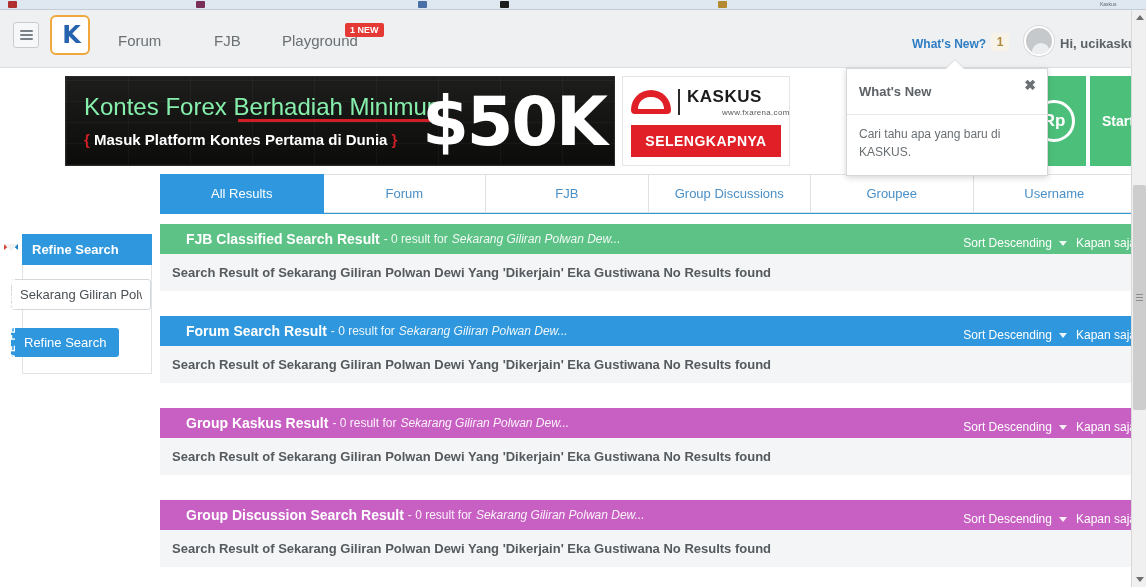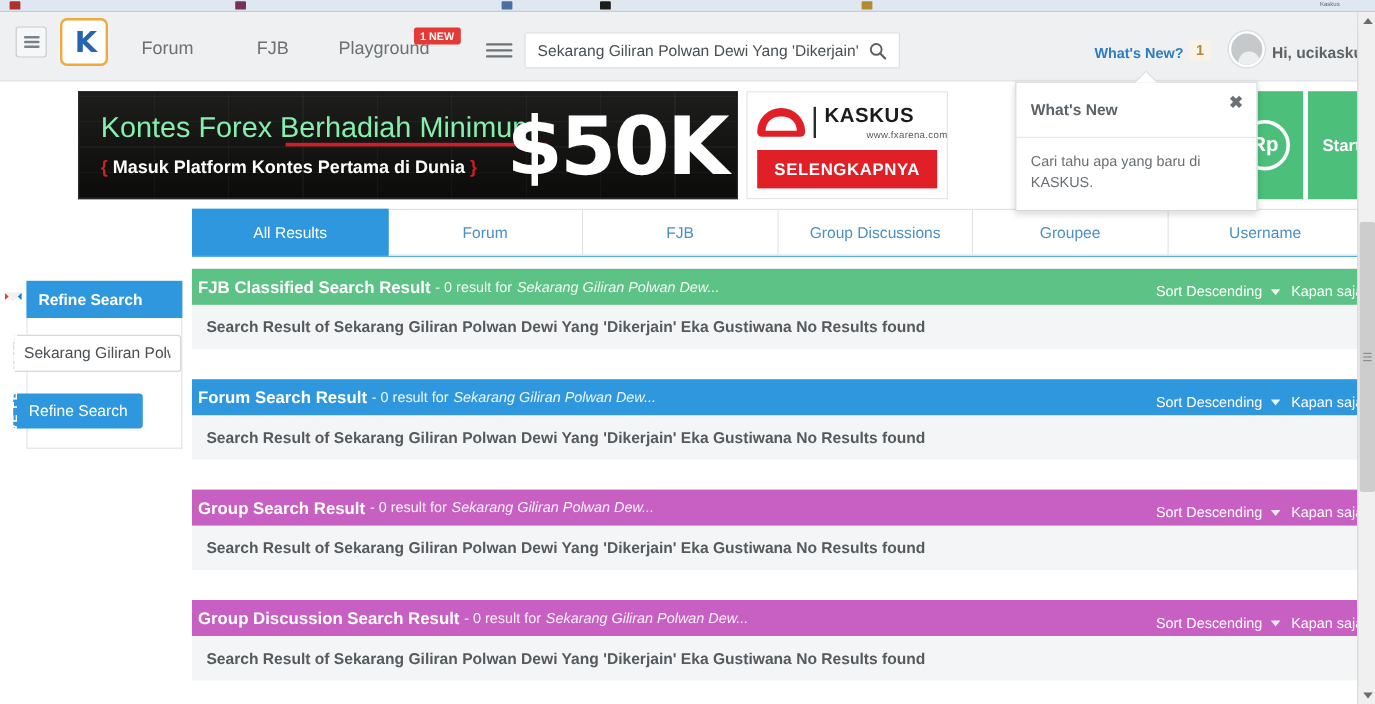--- a/index.html
+++ b/index.html
@@ -362,21 +362,21 @@
 
   
   .results {
     position: absolute; left: 160px; top: 214px;
     right: 10px;
   }
   .rsec { margin-bottom: 25px; }
   .rhead {
     height: 30px;
     display: flex; align-items: center;
-    padding: 0 0 0 5px;
+    padding: 0 0 0 26px;
     color: #fff; position: relative; text-align: center;
   }
   .rhead .rtitle { font-size: 14px; font-weight: bold; white-space: nowrap; }
   .rhead .rcount { font-size: 12px; margin-left: 4px; opacity: .92; white-space: nowrap; }
   .rhead .rterm  { font-size: 12px; font-style: italic; margin-left: 4px; opacity: .92; white-space: nowrap; }
   .rtools {
     position: absolute; right: 0; top: 0; height: 38px;
     display: flex; align-items: center; white-space: nowrap;
   }
   .rsort { font-size: 12px; }
@@ -462,36 +462,20 @@
 
     <div class="logo-box">
       <span class="logo-k">K</span>
     </div>
 
     <div class="nav-link nav-forum">Forum</div>
     <div class="nav-link nav-fjb">FJB</div>
     <div class="nav-link nav-play">Playground</div>
     <div class="new-badge">1 NEW</div>
 
-    <div class="search-wrap">
-      <div class="search-ham">
-          <i></i>
-          <i></i>
-          <i></i>
-        </div>
-      <div class="search-field">
-        <input type="text" value="Sekarang Giliran Polwan Dewi Yang 'Dikerjain'" style="">
-        <div class="search-go">
-          <svg width="15" height="15" viewBox="0 0 16 16" aria-hidden="true">
-            <circle cx="6.6" cy="6.6" r="4.8" fill="none" stroke="#5b6065" stroke-width="1.7"></circle>
-            <line x1="10.2" y1="10.2" x2="14.6" y2="14.6" stroke="#5b6065" stroke-width="1.9" stroke-linecap="round"></line>
-          </svg>
-        </div>
-      </div>
-    </div>
 
     <div class="whats-new-link">What's New?</div>
     <div class="whats-new-count">1</div>
     <div class="avatar"></div>
     <div class="hi-user">Hi, ucikasku</div>
   </div>
 
   <div class="banner-row">
 
     <div class="ad-main">
@@ -575,21 +559,21 @@
           <span class="rsort">Sort Descending</span>
           <span class="rcaret"></span>
           <span class="rwhen">Kapan saja</span>
         </div>
       </div>
       <div class="rbody">Search Result of Sekarang Giliran Polwan Dewi Yang 'Dikerjain' Eka Gustiwana No Results found</div>
     </div>
 
     <div class="rsec">
       <div class="rhead c-purple">
-        <span class="rtitle">Group Search Result</span>
+        <span class="rtitle">Group Kaskus Result</span>
         <span class="rcount">- 0 result for</span>
         <span class="rterm">Sekarang Giliran Polwan Dew...</span>
         <div class="rtools">
           <span class="rsort">Sort Descending</span>
           <span class="rcaret"></span>
           <span class="rwhen">Kapan saja</span>
         </div>
       </div>
       <div class="rbody">Search Result of Sekarang Giliran Polwan Dewi Yang 'Dikerjain' Eka Gustiwana No Results found</div>
     </div>

